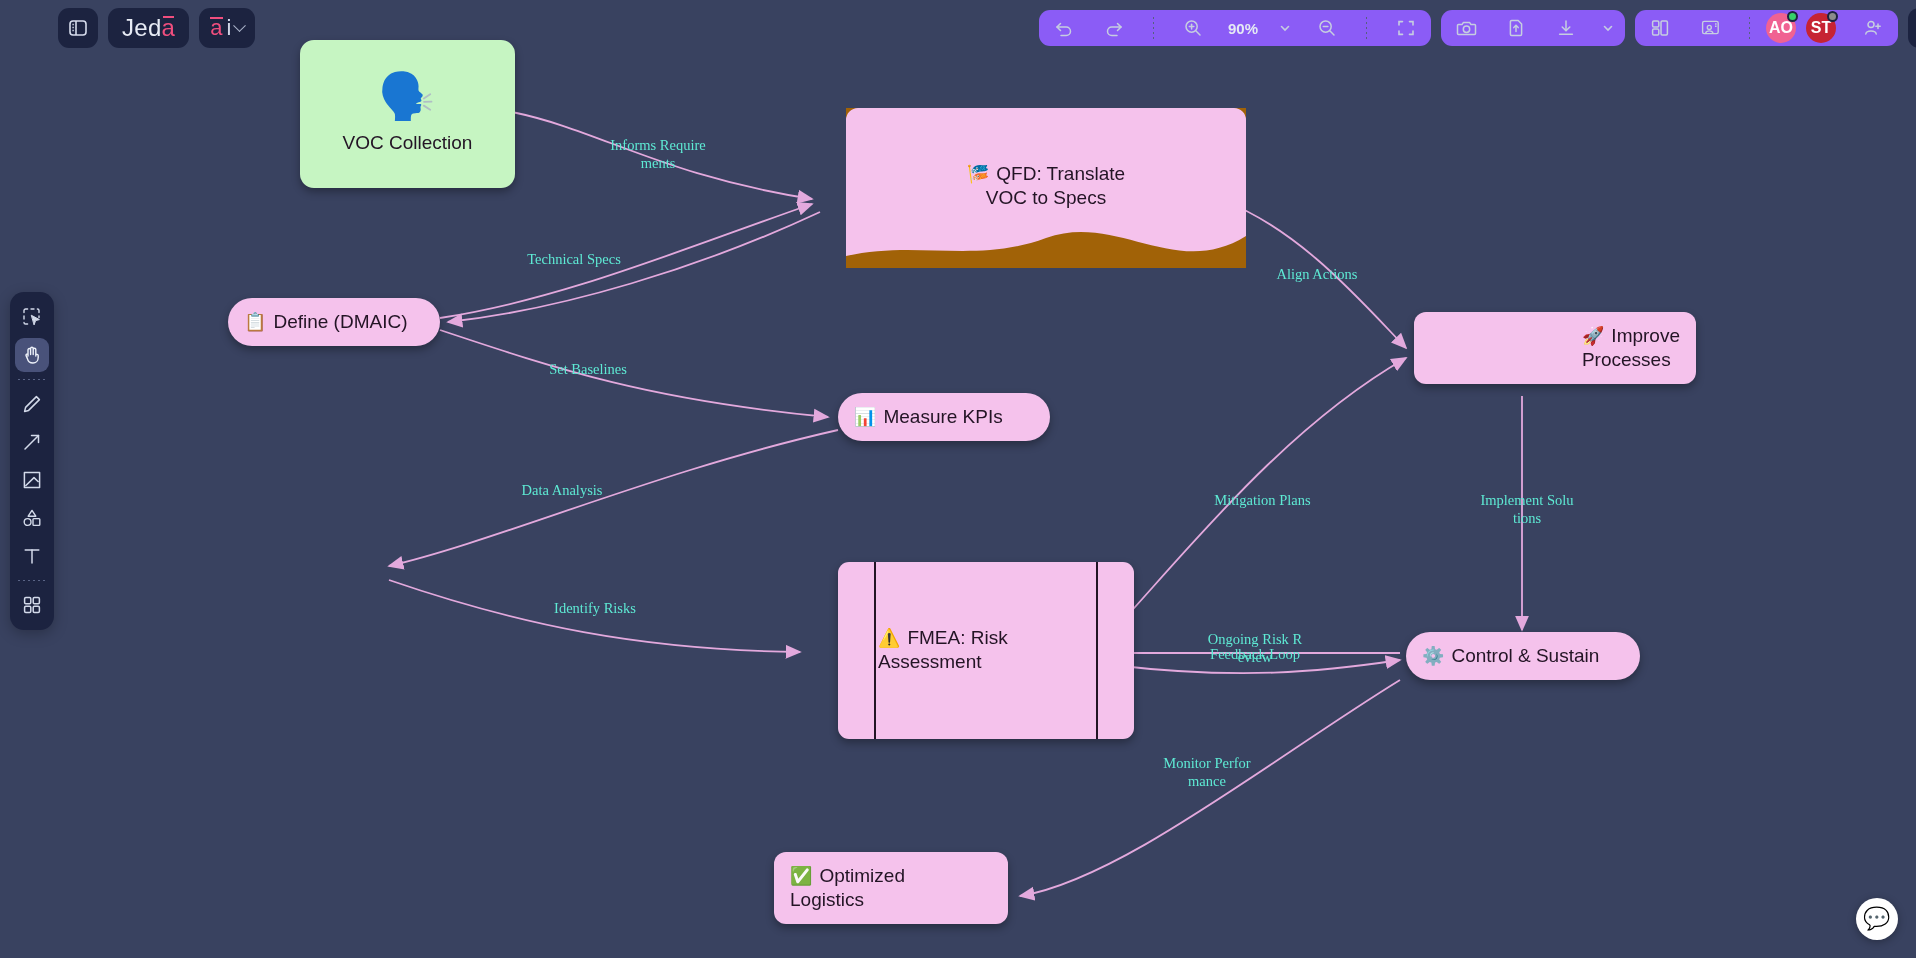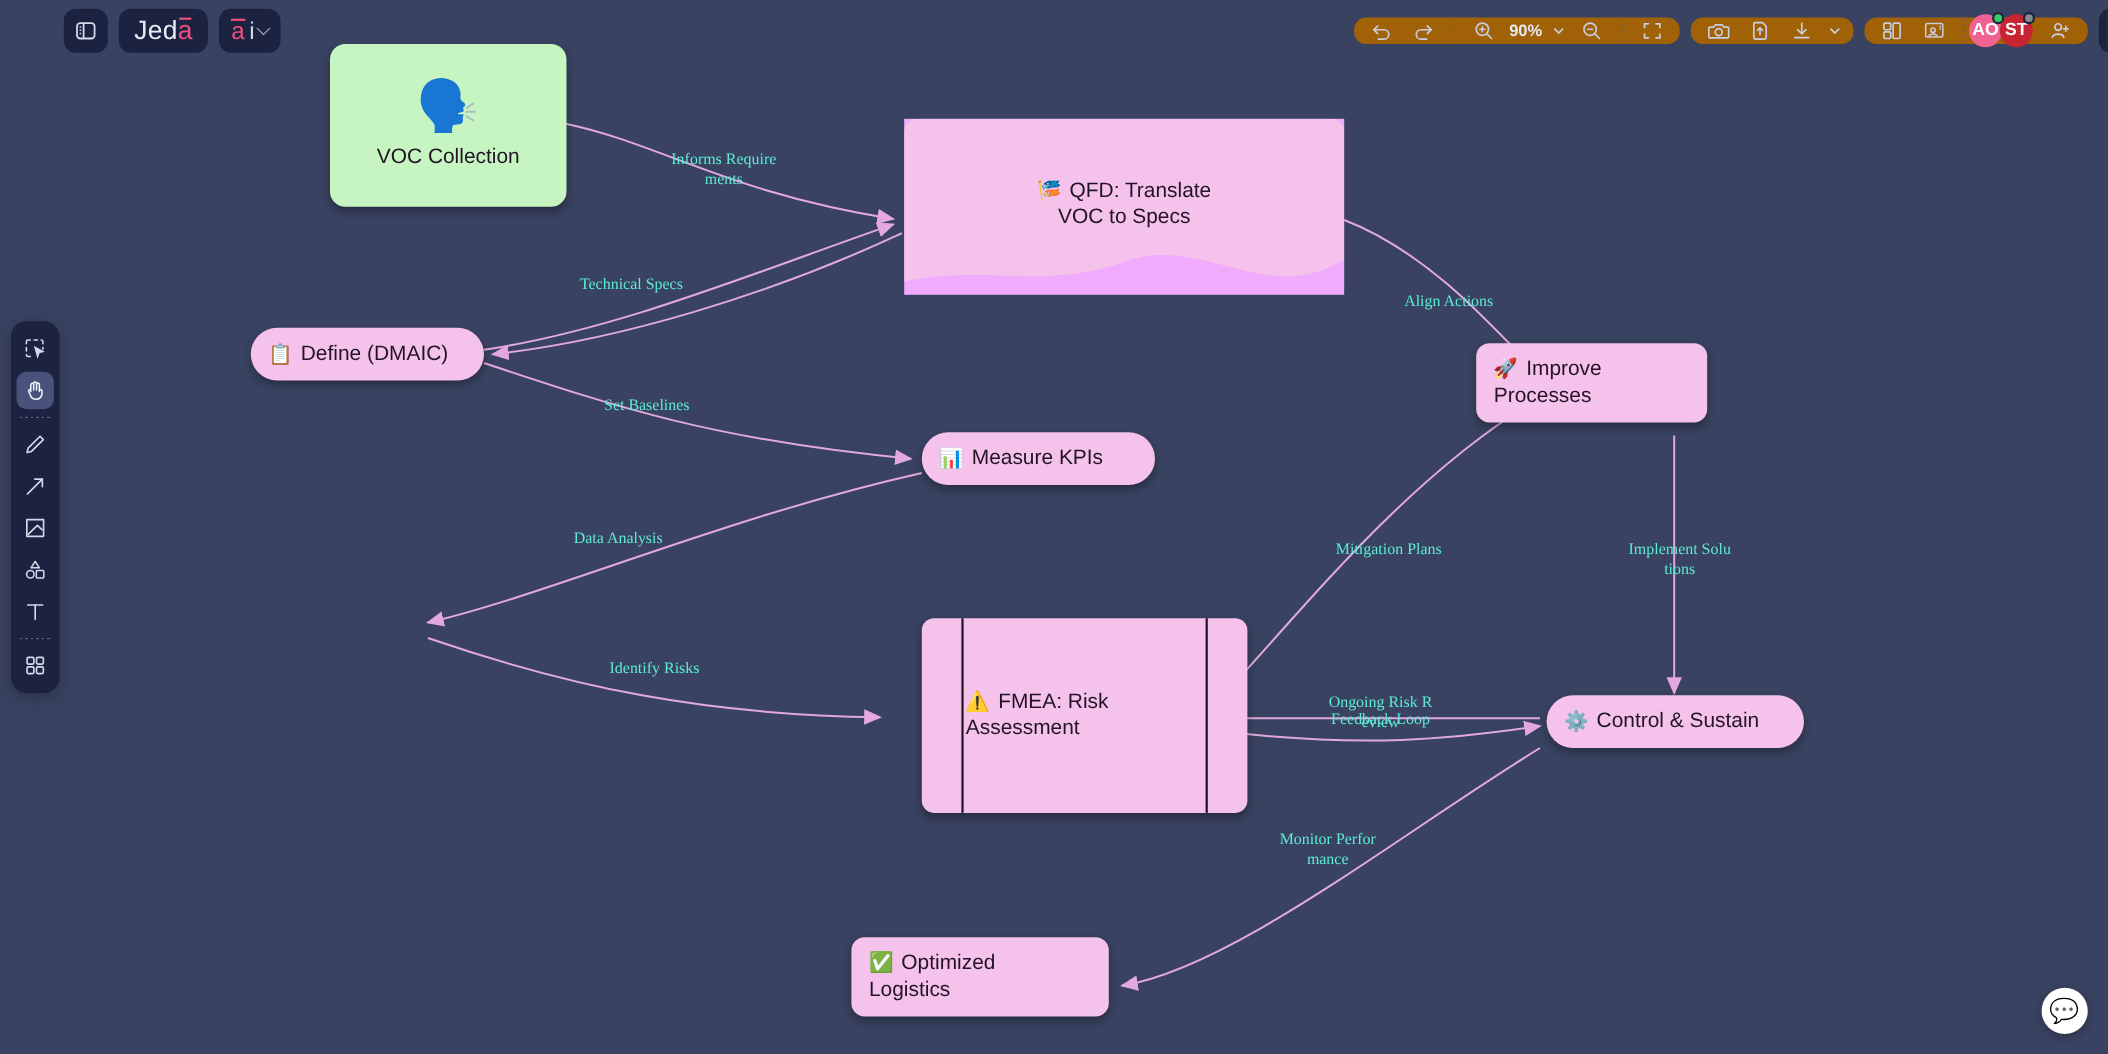--- a/index.html
+++ b/index.html
@@ -34,22 +34,22 @@
     font-size: 22px; color: #f04e7e; font-weight: 500; cursor: pointer;
   }
   .ai-pill .ai-a { position: relative; color: #f04e7e; }
   .ai-pill .ai-a::after { content:""; position:absolute; left:0; right:0; top:2px; height:2px; background:#f04e7e; }
   .ai-pill .ai-i { color: #cfd6e6; }
   .chev { width: 9px; height: 9px; border-right: 1.8px solid #aab3c9; border-bottom: 1.8px solid #aab3c9;
           transform: rotate(45deg) translate(-2px,-2px); }
 
   .tb-right { position: absolute; right: 12px; top: 8px; display: flex; align-items: center; gap: 10px; }
   .group {
-    height: 24px; background: #a16207; border-radius: 11px;
-    display: flex; align-items: center; padding: 0 8px; gap: 4px;
+    height: 36px; background: #8b5cf6; border-radius: 11px;
+    display: flex; align-items: center; padding: 0 8px; gap: 16px;
   }
   .gbtn {
     width: 34px; height: 32px; border-radius: 8px; display: flex; align-items: center; justify-content: center;
     cursor: pointer; color: #c6cee0;
   }
   .divider-dot { width: 1px; height: 22px; margin: 0 6px;
     background: repeating-linear-gradient(to bottom,#555f80 0 2px, transparent 2px 5px); }
   .zoomlabel { font-size: 15px; font-weight: 700; color: #e5eaf4; padding: 0 2px; cursor: pointer; }
   .avatar {
     width: 30px; height: 30px; border-radius: 50%; display: flex; align-items: center; justify-content: center;
@@ -90,22 +90,22 @@
   }
   .node .emoji { font-size: 18px; margin-right: 7px; }
 
   .node-voc {
     background: #c6f5c2; border-radius: 14px; flex-direction: column;
     justify-content: center; align-items: center; text-align: center;
   }
   .voc-ico { font-size: 46px; line-height: 1; margin-bottom: 12px; }
 
   .node-qfd {
-    background: #f0abfc; border-radius: 0; box-shadow: none; padding: 0;
-    align-items: flex-start; justify-content: center;
+    background: #a16207; border-radius: 0; box-shadow: none; padding: 0;
+    align-items: flex-start; justify-content: center; margin-left: 24px;
   }
   .qfd-label { position: absolute; left: 0; right: 0; top: 54px; text-align: center;
     font-size: 19px; line-height: 1.26; color: #231425; }
 
   .node-fmea { background: transparent; box-shadow: none; border-radius: 0; padding: 12px; margin-left: 32px; }
   .fmea-body {
     position: absolute; inset: 0; background: #f5c2ec; border-radius: 11px;
     box-shadow: 0 4px 8px rgba(0,0,0,.32);
   }
   .fmea-bar { position: absolute; top: 0; bottom: 0; width: 2px; background: #231425; }
@@ -193,21 +193,21 @@
     <div class="node node-fmea" style="left:806px; top:562px; width:296px; height:177px;">
       <div class="fmea-body"></div>
       <div class="fmea-bar" style="left:36px;"></div>
       <div class="fmea-bar" style="right:36px;"></div>
       <div class="fmea-text">
         <span class="emoji">⚠️</span><span style="white-space:pre-line;">FMEA: Risk
 Assessment</span>
       </div>
     </div>
 
-    <div class="node" style="left:1342px; top:312px; width:210px; height:72px;">
+    <div class="node" style="left:1414px; top:312px; width:282px; height:72px;justify-content:flex-end;">
       <span style="white-space:pre-line;"><span class="emoji">🚀</span><span>Improve
 Processes</span></span>
     </div>
 
     <div class="node" style="left:1406px; top:632px; width:234px; height:48px; border-radius:24px;">
       <span class="emoji">⚙️</span>
       <span>Control &amp; Sustain</span>
     </div>
 
     <div class="node" style="left:774px; top:852px; width:234px; height:72px;">

